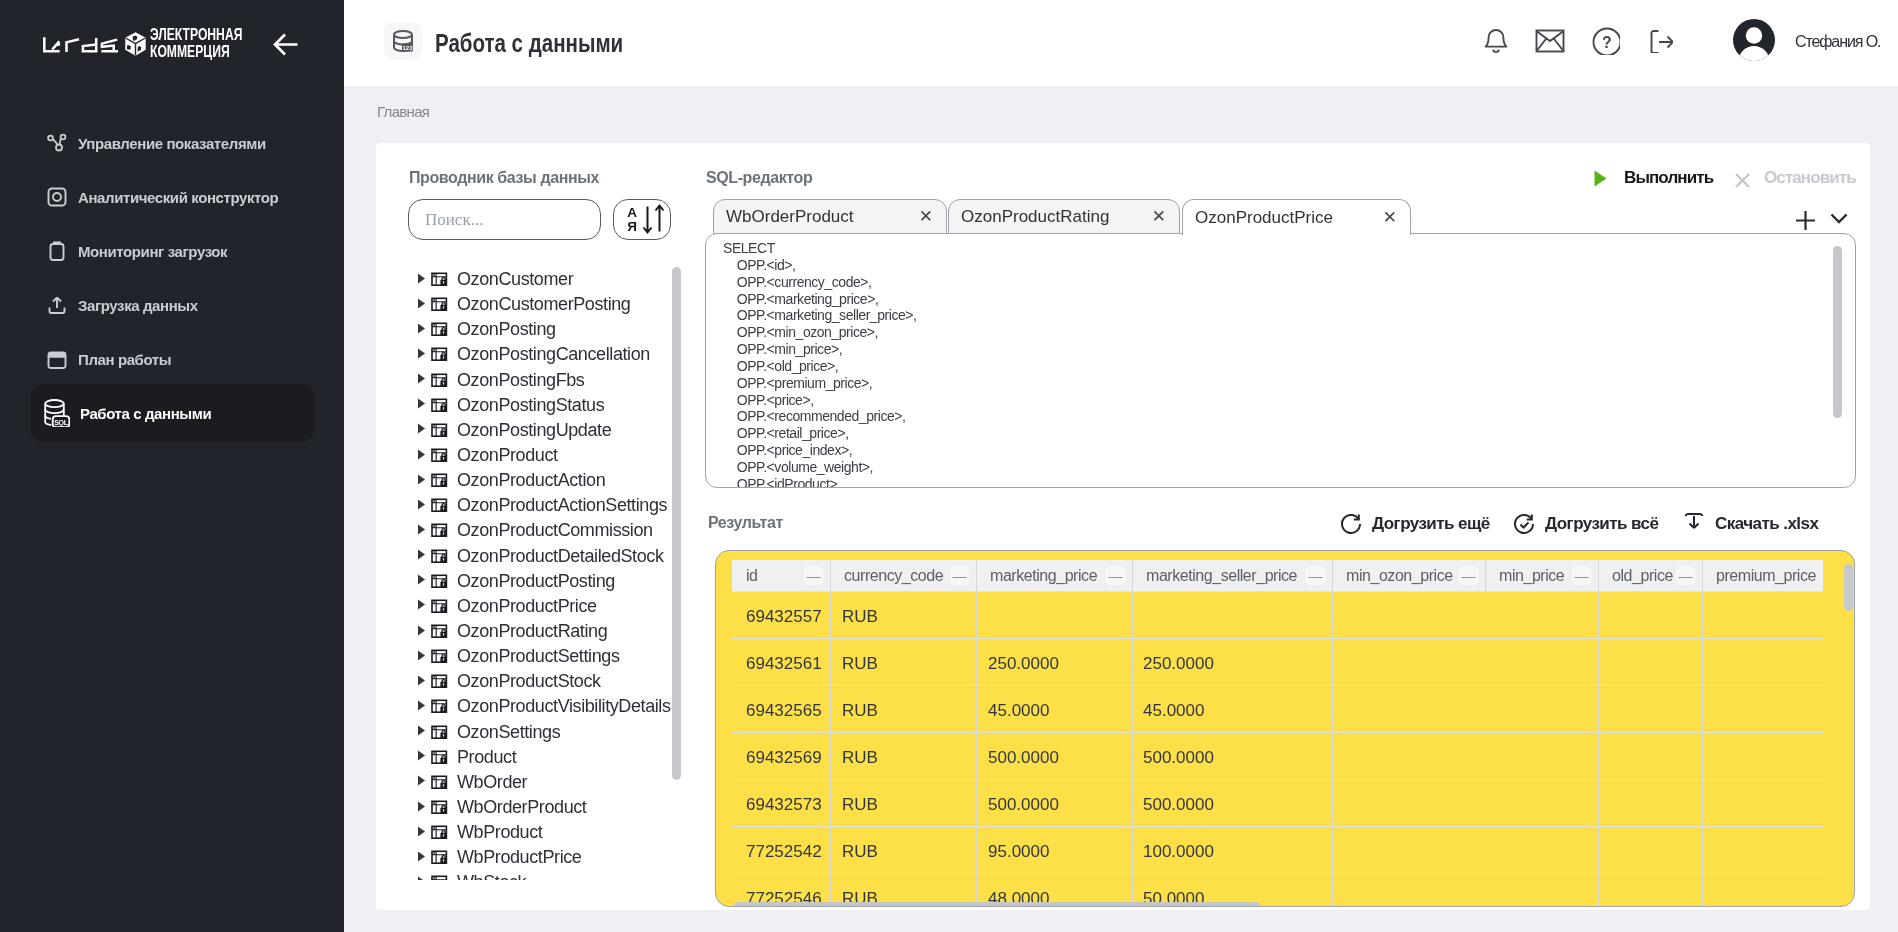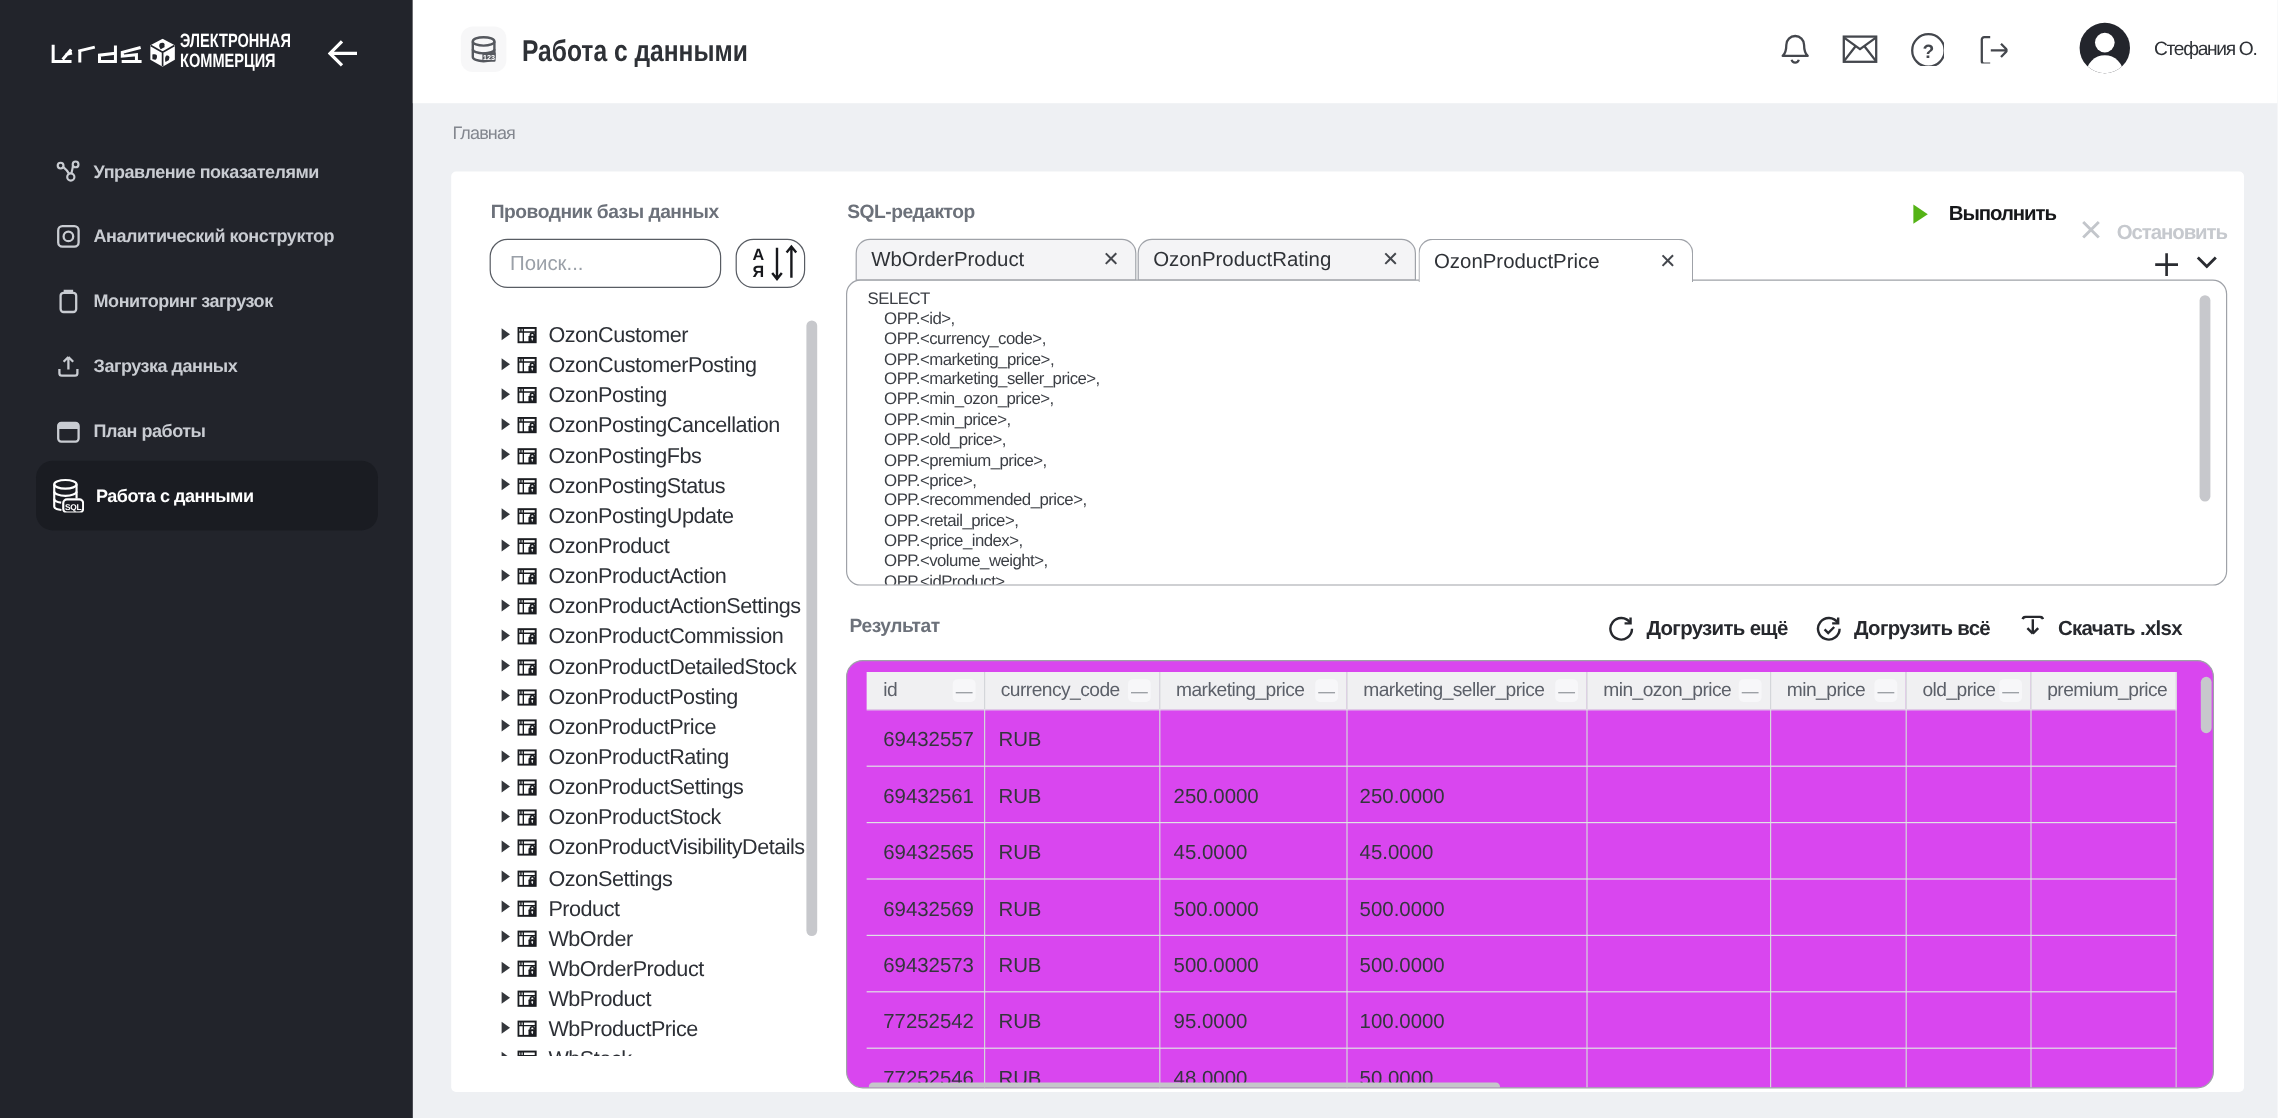--- a/index.html
+++ b/index.html
@@ -35,36 +35,36 @@
 
   
   #card { position:absolute; left:376px; top:143px; width:1494px; height:767px; background:#fff; border-radius:4px; }
 
   h2.sec { font-size:16px; font-weight:bold; color:#6c717a; letter-spacing:-0.4px; }
   #h-explorer { position:absolute; left:33px; top:26px; }
   #h-sql { position:absolute; left:330px; top:26px; }
   #h-result { position:absolute; left:332px; top:371px; }
 
   #search { position:absolute; left:32px; top:56px; width:193px; height:41px; border:1.5px solid #585c63;
-    border-radius:15px; display:flex; align-items:center; padding-left:16px; font-size:17px; color:#9aa0a8; background:#fff; }
+    border-radius:15px; display:flex; align-items:center; padding-left:16px; font-size:17px; color:#9aa0a8; background:#fff;font-family:Liberation Serif, serif; }
   #sortbtn { position:absolute; left:237px; top:56px; width:58px; height:41px; border:1.5px solid #585c63;
     border-radius:15px; background:#fff; }
 
   
   #tree { position:absolute; left:32px; top:124px; width:264px; height:613px; overflow:hidden; }
   .ti { height:25.15px; display:flex; align-items:center; font-size:18px; letter-spacing:-0.4px; color:#2d3036; }
   .ti .tri { width:0; height:0; border-left:7px solid #34373c; border-top:5px solid transparent;
     border-bottom:5px solid transparent; margin-left:10px; flex:none; transform:translateY(-1.5px); }
   .ti svg { margin-left:6px; margin-right:9px; flex:none; }
   #tree-sb { position:absolute; left:296px; top:124px; width:9px; height:513px; background:#c7c8cc; border-radius:5px; }
 
   
   #run { position:absolute; left:1218px; top:25px; display:flex; align-items:center; font-size:17px; font-weight:bold; letter-spacing:-0.9px; color:#17181a; }
   #run svg { margin-right:17px; }
-  #stop { position:absolute; left:1359px; top:25px; display:flex; align-items:flex-start; font-size:17px; font-weight:bold; letter-spacing:-0.9px; color:#c6c9ce;margin-top:16px; }
+  #stop { position:absolute; left:1359px; top:25px; display:flex; align-items:flex-end; font-size:17px; font-weight:bold; letter-spacing:-0.9px; color:#c6c9ce; }
   #stop svg { margin-right:14px; }
 
   
   .tab { position:absolute; top:56px; height:35px; border:1px solid #9fa2a8; border-radius:12px 12px 0 0;
     background:#f4f4f6; display:flex; align-items:center; font-size:17px; color:#2f3237; padding-left:12px; }
   .tab .x { margin-left:auto; margin-right:13px; font-size:17px; color:#44474d; }
   #tab1 { left:337px; width:234px; }
   #tab2 { left:572px; width:232px; }
   #tab3 { left:806px; width:229px; background:#fff; border-bottom:none; height:36px; z-index:3; }
   #plus-ic { position:absolute; left:1419px; top:67px; }
@@ -77,22 +77,22 @@
   #ed-sb { position:absolute; left:1457px; top:103px; width:9px; height:172px; background:#c7c8cc; border-radius:5px; }
 
   
   .rbtn { position:absolute; top:370px; display:flex; align-items:center; font-size:17px; font-weight:bold; letter-spacing:-0.55px; color:#26282d; }
   .rbtn svg { margin-right:10px; }
   #rb1 { left:964px; }
   #rb2 { left:1137px; }
   #rb3 { left:1307px; }
 
   
-  #rtable { position:absolute; left:329px; top:407px; width:1140px; height:357px; border:1px solid #9fa2a8;
-    border-radius:14px; background:#d946ef; overflow:hidden;padding-left:12px; }
+  #rtable { position:absolute; left:339px; top:407px; width:1140px; height:357px; border:1px solid #9fa2a8;
+    border-radius:14px; background:#fde047; overflow:hidden;padding-left:12px; }
   #tbl-clip { position:absolute; left:16px; top:9px; width:1092px; height:348px; overflow:hidden; }
   .hcell { position:absolute; top:0; height:31px; background:#f0f0f2; color:#5c6069; font-size:16px; letter-spacing:-0.45px;
     display:flex; align-items:center; }
   .hcell .lbl { margin-left:14px; }
   .fbtn { position:absolute; top:6px; width:19px; height:19px; background:#f7f7f9; border-radius:4px;
     color:#8d9197; font-size:14px; display:flex; align-items:center; justify-content:center; }
   .vline { position:absolute; top:0; width:1px; height:348px; background:#d4d6da; }
   .hline { position:absolute; left:0; width:1092px; height:1px; background:#e0e2e5; }
   .cell { position:absolute; font-size:17px; color:#33363c; }
   #tbl-vsb { position:absolute; left:1128px; top:13px; width:9px; height:47px; background:#c7c8cc; border-radius:5px; }

